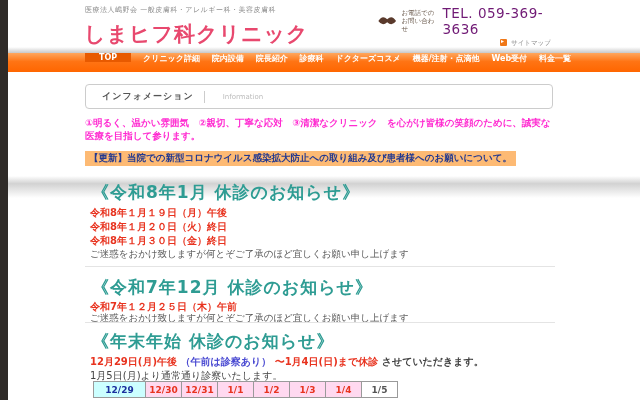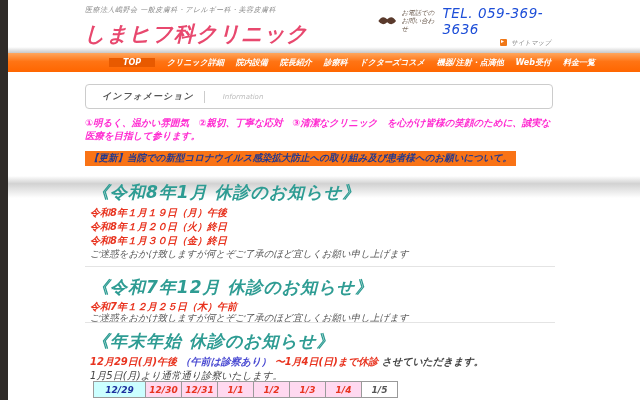--- a/index.html
+++ b/index.html
@@ -1,48 +1,48 @@
 <!DOCTYPE html>
 <html><head>
 <meta charset="utf-8">
 <style>
   * { margin:0; padding:0; box-sizing:border-box; }
   html,body { width:640px; height:400px; overflow:hidden; }
   body { font-family:"DejaVu Sans", sans-serif; background:#ffffff; position:relative; }
-  #stage { position:absolute; left:0; top:0; width:564px; height:400px; background:#ffffff;font-style:italic; }
+  #stage { position:absolute; left:0; top:0; width:564px; height:400px; background:#ffffff; }
 
   .dark-edge { position:absolute; left:0; top:0; width:8px; height:400px; background:#2f2b28; }
 
   
   .corp-line { position:absolute; left:85px; top:5px; font-size:7px; color:#8a8a8a; letter-spacing:.5px; }
   .logo { position:absolute; left:84px; top:20px; font-size:21px; font-weight:bold; color:#e8486e; letter-spacing:1px; cursor:pointer; }
   .phone-wrap { position:absolute; left:377px; top:10px; height:22px; display:flex; align-items:center; }
   .phone-icon { width:23px; height:16px; margin-right:4px; }
   .phone-label { font-size:6.5px; color:#6b5b4e; line-height:8px; margin-right:6px; }
-  .phone-number { font-size:13.5px; color:#1d4ed8; letter-spacing:.5px; }
+  .phone-number { font-size:13.5px; color:#701a75; letter-spacing:.5px; }
   .sitemap-wrap { position:absolute; left:500px; top:39px; display:flex; cursor:pointer; }
   .sitemap-icon { width:7px; height:7px; background:#f07818; border-radius:1px; margin-right:4px; position:relative; }
   .sitemap-icon::after { content:"▸"; position:absolute; left:1px; top:-2px; font-size:6px; color:#fff; }
   .sitemap-label { font-size:6.5px; color:#8a8a8a; }
 
   
   .nav-shadow { position:absolute; left:8px; top:47px; width:632px; height:6px; background:linear-gradient(#ffffff,#c8c8c8); }
   .nav-bar { position:absolute; left:8px; top:53px; width:632px; height:19px; background:linear-gradient(#ffa75e 0%, #ff7414 45%, #ff6600 100%); }
-  .nav-list { position:absolute; left:77px; top:0; width:486px; height:19px; display:flex; justify-content:space-between; align-items:center; list-style:none;margin-left:24px; }
+  .nav-list { position:absolute; left:77px; top:0; width:486px; height:19px; display:flex; justify-content:space-between; align-items:flex-start; list-style:none; }
   .nav-item { display:flex; align-items:center; padding:0 0; font-size:8px; font-weight:bold; color:#ffffff; cursor:pointer; white-space:nowrap; }
   .nav-item.active { background:#e85a00; padding:0 14px; }
 
   
   .info-box { position:absolute; left:85px; top:84px; width:468px; height:25px; border:1px solid #cccccc; border-radius:4px; background:#fff; display:flex; align-items:center; padding-left:16px; }
   .info-title { font-size:9px; font-weight:bold; color:#555; letter-spacing:1px; }
   .info-sep { width:1px; height:12px; background:#ccc; margin:0 10px; }
   .info-sub { font-size:7px; color:#bcbcbc;padding-left:8px; }
 
   .intro { position:absolute; left:85px; top:116px; width:472px; font-size:9.5px; font-weight:bold; color:#ff2bd1; line-height:13px; }
-  .update-link { position:absolute; left:85px; top:151px; display:inline-block; background:#f97316; color:#22388f; font-size:9.5px; font-weight:bold; padding:1px 4px; cursor:pointer; }
+  .update-link { position:absolute; left:85px; top:151px; display:inline-block; background:#fdba74; color:#22388f; font-size:9.5px; font-weight:bold; padding:1px 4px; cursor:pointer; }
 
   .section-band { position:absolute; left:8px; top:176px; width:632px; height:22px; background:linear-gradient(180deg,#ffffff 0%,#d2d2d2 35%,#ffffff 100%); }
 
   .sec-title { position:absolute; left:92px; font-size:17px; font-weight:bold; color:#2e9c93; letter-spacing:1px; }
   #sec1-title { top:181px; }
   #sec2-title { top:276px; }
   #sec3-title { top:330px;text-align:right; }
 
   .date-line { position:absolute; left:90px; font-size:10px; font-weight:bold; color:#e8331f; }
   .note-line { position:absolute; left:90px; font-size:9.5px; color:#555; }

